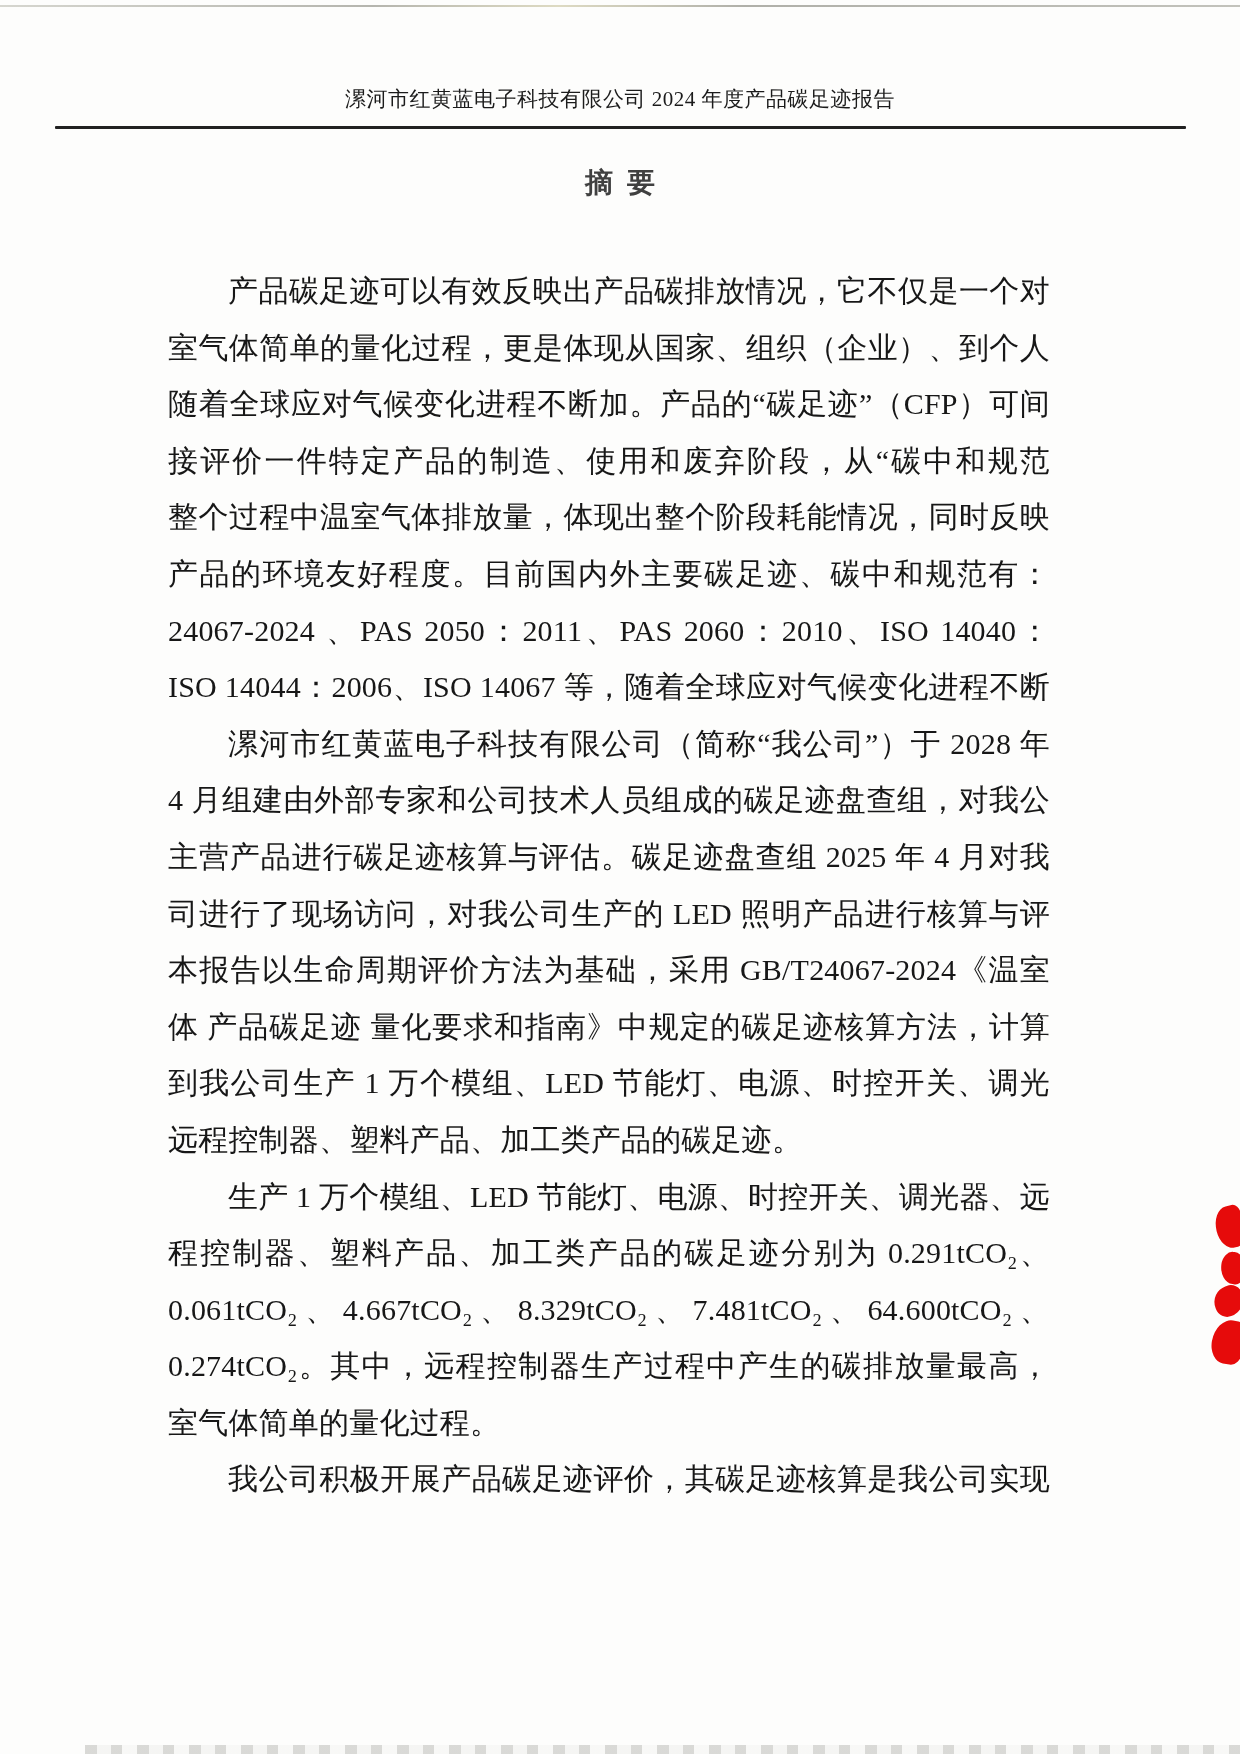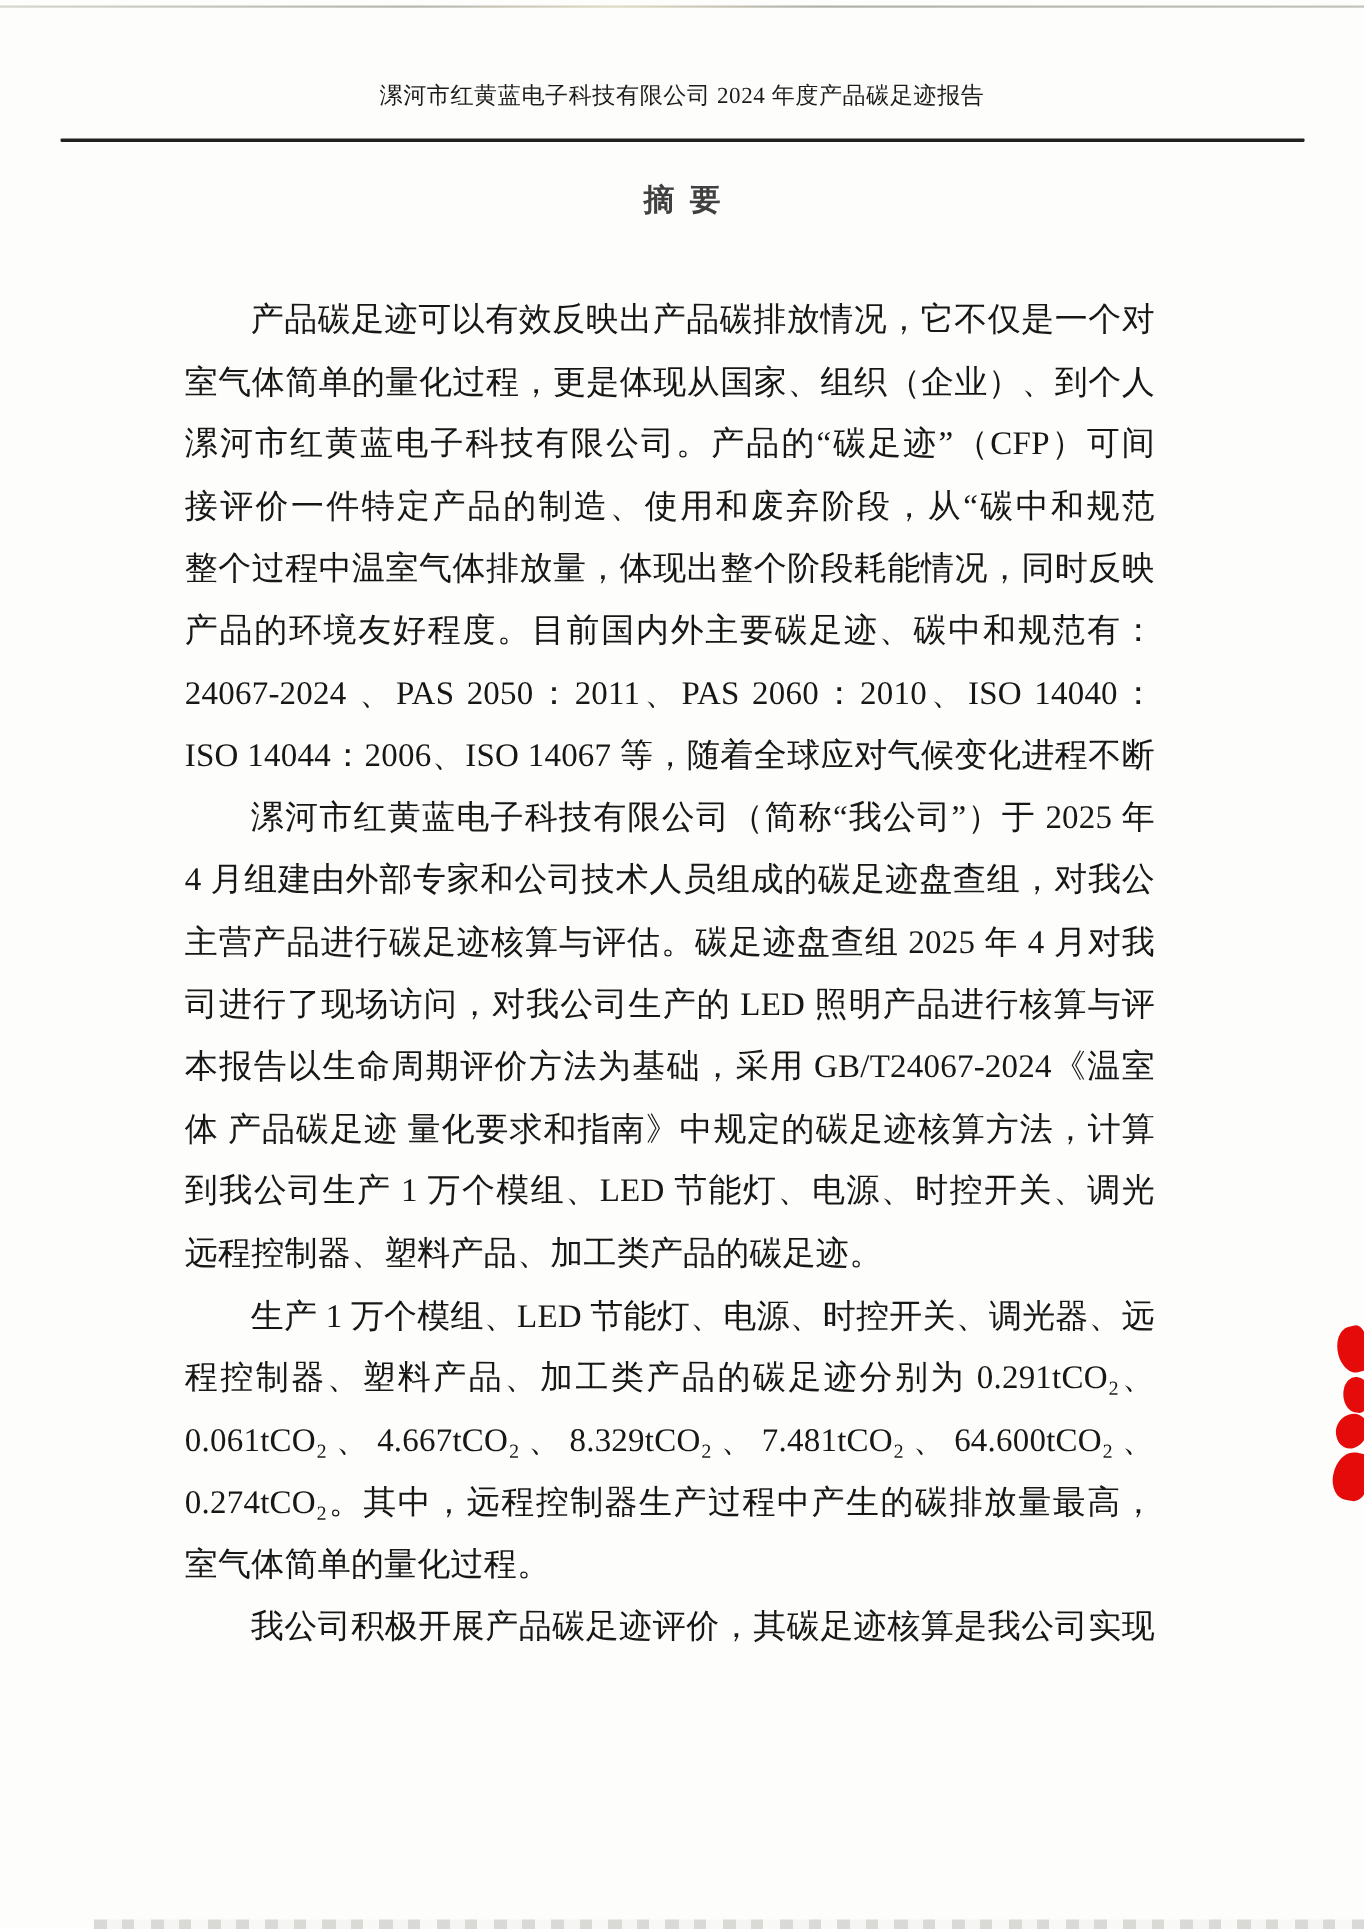--- a/index.html
+++ b/index.html
@@ -20,21 +20,21 @@
     position: absolute;
     top: 5px;
     left: 0;
     width: 100%;
     height: 2px;
     background: linear-gradient(90deg, #cfcfc7 0%, #a8a8a0 30%, #d8d4b8 45%, #a2a29a 60%, #b8b8b0 100%);
     opacity: 0.85;
   }
   .header {
     position: absolute;
-    top: 74px;
+    top: 86px;
     left: 0;
     width: 100%;
     text-align: center;
     font-size: 21px;
     line-height: 26px;
     letter-spacing: 0.5px;
     color: #1b1b1b;
   }
   .header-rule {
     position: absolute;
@@ -105,27 +105,27 @@
 
   <div class="header">漯河市红黄蓝电子科技有限公司 2024 年度产品碳足迹报告</div>
 
   <div class="header-rule"></div>
 
   <div class="doc-title">摘  要</div>
 
   <div class="body-text" id="body-lines">
       <div class="line indent">产品碳足迹可以有效反映出产品碳排放情况，它不仅是一个对温</div>
       <div class="line">室气体简单的量化过程，更是体现从国家、组织（企业）、到个人的</div>
-      <div class="line">漯河市红黄蓝电子科技有限公司。产品的“碳足迹”（CFP）可间</div>
+      <div class="line">随着全球应对气候变化进程不断加。产品的“碳足迹”（CFP）可间</div>
       <div class="line">接评价一件特定产品的制造、使用和废弃阶段，从“碳中和规范有”的</div>
       <div class="line">整个过程中温室气体排放量，体现出整个阶段耗能情况，同时反映出</div>
       <div class="line">产品的环境友好程度。目前国内外主要碳足迹、碳中和规范有：GB/T</div>
       <div class="line">24067-2024 、PAS 2050：2011、PAS 2060：2010、ISO 14040：2006、</div>
       <div class="line">ISO 14044：2006、ISO 14067 等，随着全球应对气候变化进程不断加</div>
-      <div class="line indent">漯河市红黄蓝电子科技有限公司（简称“我公司”）于 2025 年</div>
+      <div class="line indent">漯河市红黄蓝电子科技有限公司（简称“我公司”）于 2028 年</div>
       <div class="line">4 月组建由外部专家和公司技术人员组成的碳足迹盘查组，对我公司</div>
       <div class="line">主营产品进行碳足迹核算与评估。碳足迹盘查组 2025 年 4 月对我公</div>
       <div class="line">司进行了现场访问，对我公司生产的 LED 照明产品进行核算与评估。</div>
       <div class="line">本报告以生命周期评价方法为基础，采用 GB/T24067-2024《温室气</div>
       <div class="line">体 产品碳足迹 量化要求和指南》中规定的碳足迹核算方法，计算得</div>
       <div class="line">到我公司生产 1 万个模组、LED 节能灯、电源、时控开关、调光器、</div>
       <div class="line para-end">远程控制器、塑料产品、加工类产品的碳足迹。</div>
       <div class="line indent">生产 1 万个模组、LED 节能灯、电源、时控开关、调光器、远</div>
       <div class="line">程控制器、塑料产品、加工类产品的碳足迹分别为 0.291tCO₂、</div>
       <div class="line">0.061tCO₂、4.667tCO₂、8.329tCO₂、7.481tCO₂、64.600tCO₂、0.019tCO₂、</div>

